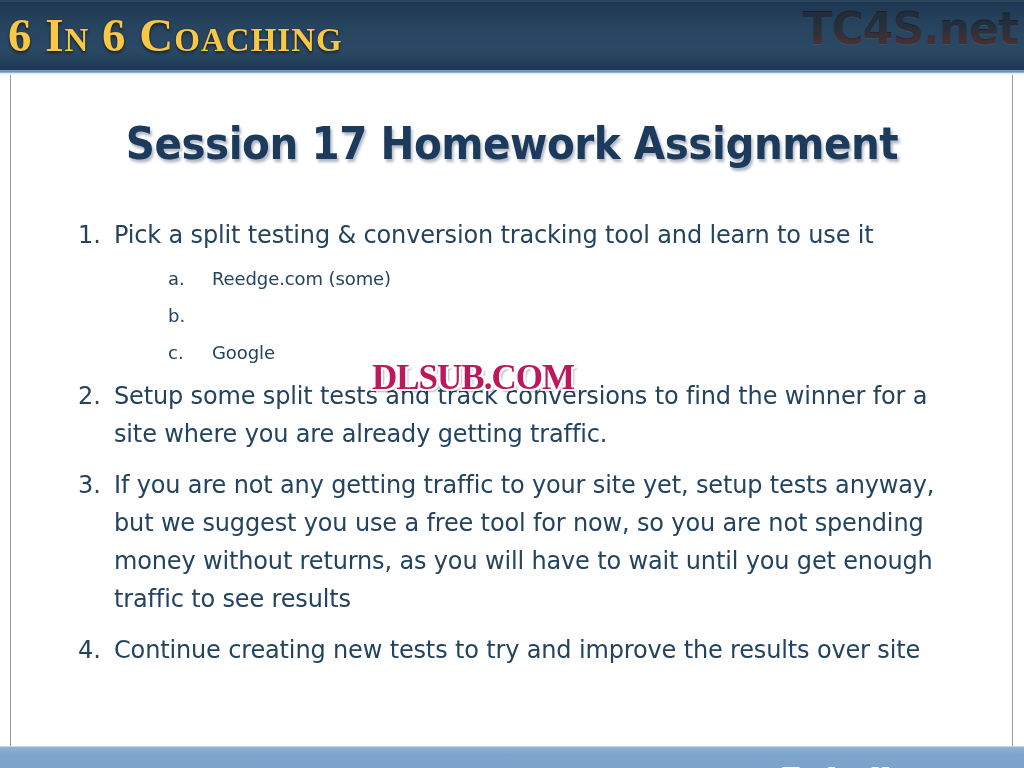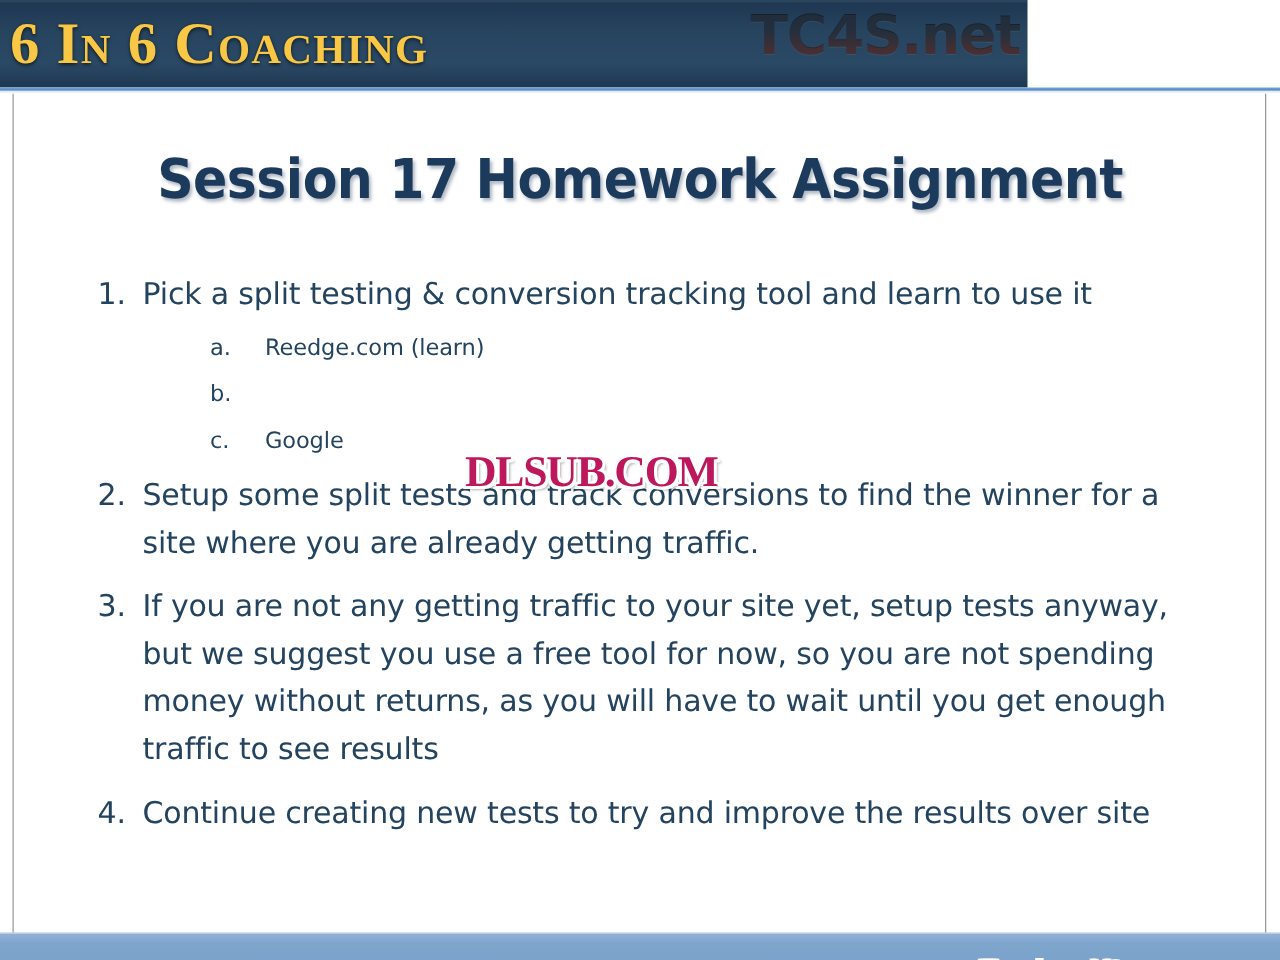--- a/index.html
+++ b/index.html
@@ -18,21 +18,21 @@
     width: 1024px;
     height: 768px;
     background: #ffffff;
     overflow: hidden;
   }
 
   
   .header-band {
     position: absolute;
     left: 0; top: 0;
-    width: 822px;
+    width: 1024px;
     height: 70px;
     background: linear-gradient(180deg, #1d3550 0%, #27445f 35%, #2a4965 72%, #1e3752 100%);
     overflow: hidden;
   }
   .header-band::after {
     content: "";
     position: absolute;
     left: 0; right: 0; top: 0;
     height: 2px;
     background: rgba(255,255,255,0.07);
@@ -250,21 +250,21 @@
   <div class="body-list">
 
     <div class="li-row li-1">
       <span class="marker">1.</span>
       <span class="text">Pick a split testing &amp; conversion tracking tool and learn to use it</span>
     </div>
 
     <div class="sub-list">
       <div class="li-row li-2">
         <span class="marker">a.</span>
-        <span class="text">Reedge.com (learn)</span>
+        <span class="text">Reedge.com (some)</span>
       </div>
       <div class="li-row li-2">
         <span class="marker">b.</span>
       </div>
       <div class="li-row li-2">
         <span class="marker">c.</span>
         <span class="text">Google</span>
       </div>
     </div>
 

